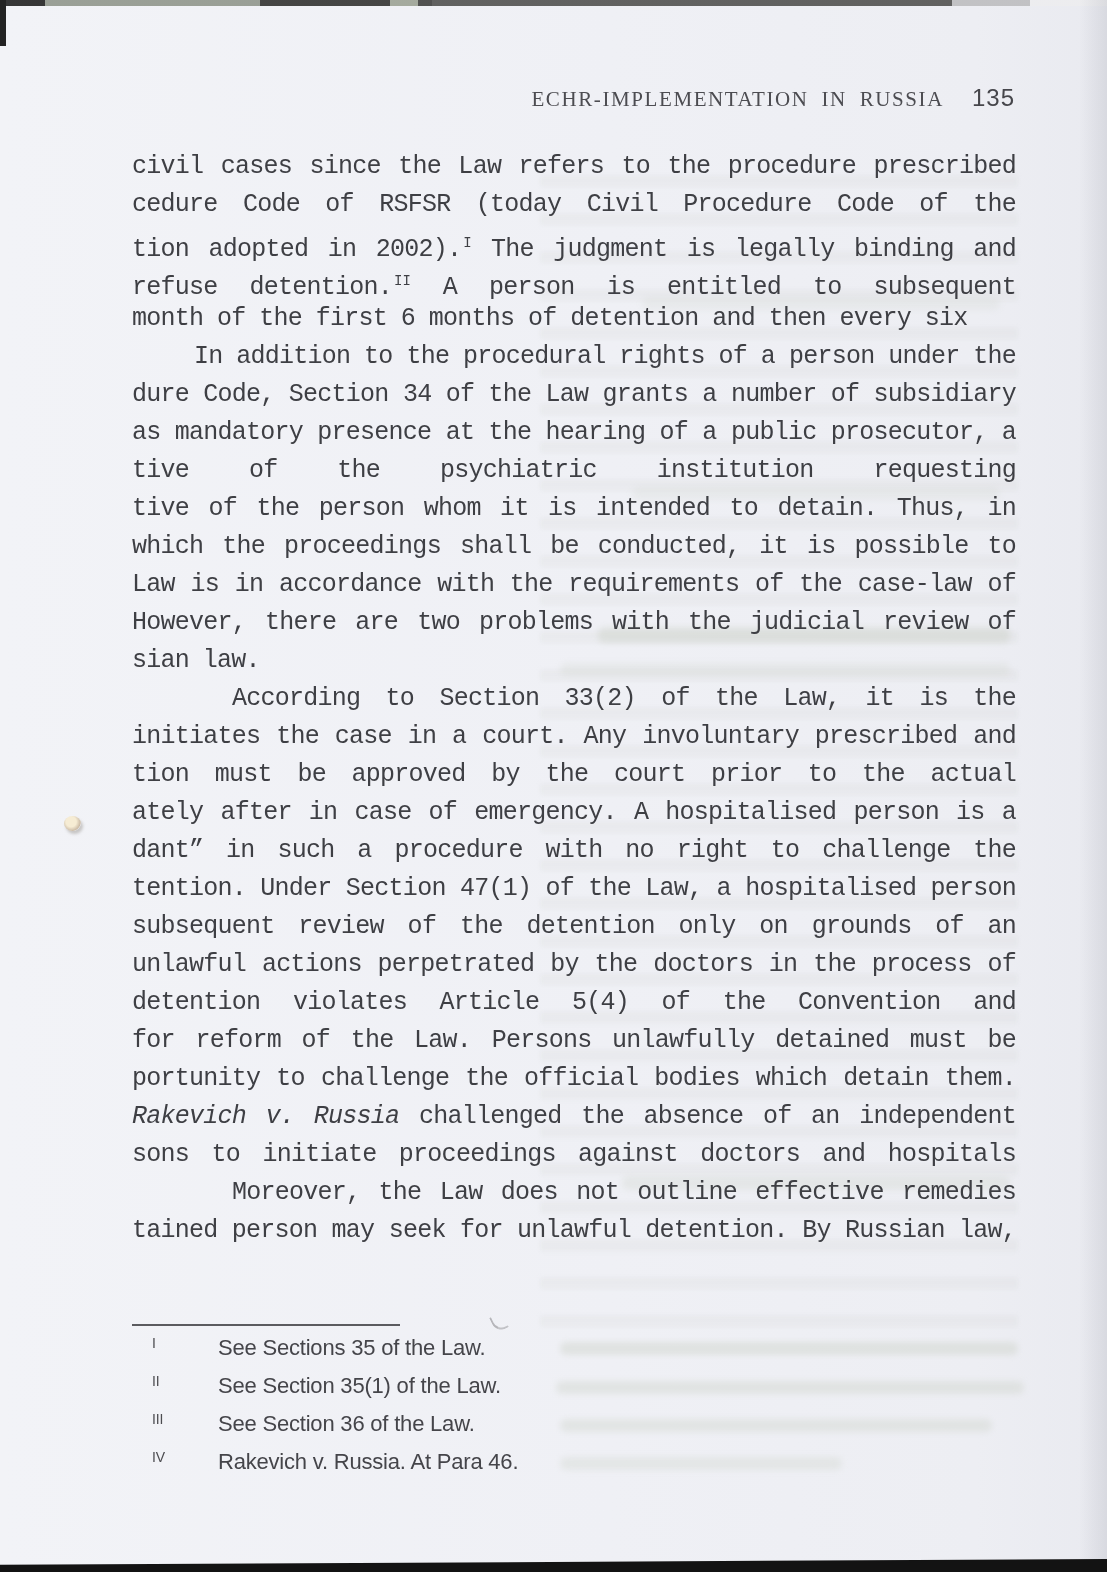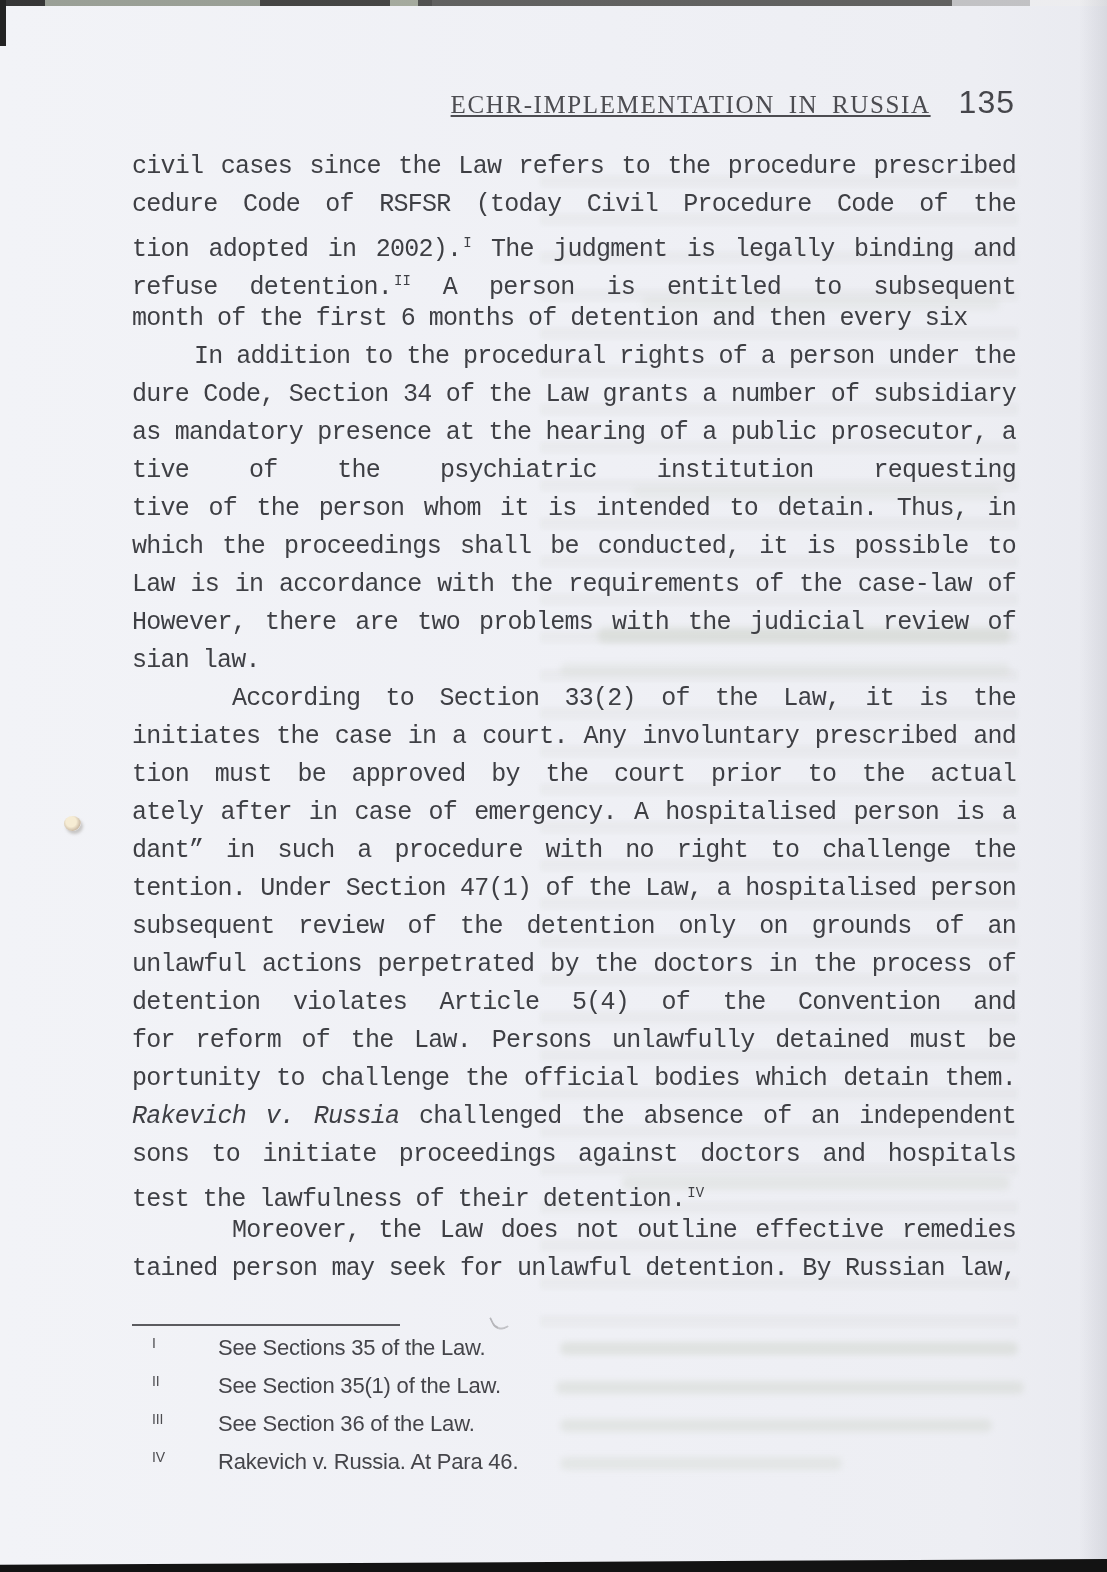--- a/index.html
+++ b/index.html
@@ -56,23 +56,23 @@
     position: absolute; left: 540px; top: 150px; width: 478px; height: 1180px;
     background: repeating-linear-gradient(180deg,
       rgba(185,191,179,0) 0 24px, rgba(185,191,179,.10) 27px 36px, rgba(185,191,179,0) 38px);
     filter: blur(2px);
   }
 
   
   .running-head { position: absolute; top: 84px; right: 92px; white-space: nowrap; }
   .head-title {
     font-family: "Liberation Serif", serif;
-    font-size: 25px; letter-spacing: 1.6px; word-spacing: 6px; color: #4c4c51; text-decoration: underline;
+    font-size: 21px; letter-spacing: 1.6px; word-spacing: 6px; color: #4c4c51;
   }
-  .head-page { font-size: 32px; margin-left: 28px; color: #46464b; letter-spacing: 1px; }
+  .head-page { font-size: 24px; margin-left: 28px; color: #46464b; letter-spacing: 1px; }
 
   
   .text-block {
     position: absolute; left: 132px; top: 148px; width: 884px;
     font-size: 25px; line-height: 38px;
     letter-spacing: -0.75px; word-spacing: -0.5px;
     color: #3e3f44;
   }
   .line { text-align: justify; text-align-last: justify; height: 38px; overflow: hidden; font-family: Liberation Mono, monospace; }
   .line.last { text-align: left; text-align-last: left; }
@@ -134,21 +134,20 @@
       <div class="line">ately after in case of emergency. A hospitalised person is a passive „defen-</div>
       <div class="line">dant” in such a procedure with no right to challenge the lawfulness of the de-</div>
       <div class="line">tention. Under Section 47(1) of the Law, a hospitalised person is entitled to</div>
       <div class="line">subsequent review of the detention only on grounds of an appeal against</div>
       <div class="line">unlawful actions perpetrated by the doctors in the process of treatment. The</div>
       <div class="line">detention violates Article 5(4) of the Convention and demonstrates the need</div>
       <div class="line">for reform of the Law. Persons unlawfully detained must be granted the op-</div>
       <div class="line">portunity to challenge the official bodies which detain them. The case of</div>
       <div class="line"><em>Rakevich v. Russia</em> challenged the absence of an independent right of per-</div>
       <div class="line">sons to initiate proceedings against doctors and hospitals with the objective to</div>
-      <div class="line last">test the lawfulness of their detention.<sup>IV</sup></div>
       <div class="line" style="text-indent: 100px;">Moreover, the Law does not outline effective remedies that the de-</div>
       <div class="line">tained person may seek for unlawful detention. By Russian law, cases of in-</div>
     </main>
 
   <section class="footnotes">
     <div class="fn-rule"></div>
     <div>
         <div class="fn-row"><span class="fn-marker">I</span><span>See Sections 35 of the Law.</span></div>
         <div class="fn-row"><span class="fn-marker">II</span><span>See Section 35(1) of the Law.</span></div>
         <div class="fn-row"><span class="fn-marker">III</span><span>See Section 36 of the Law.</span></div>

